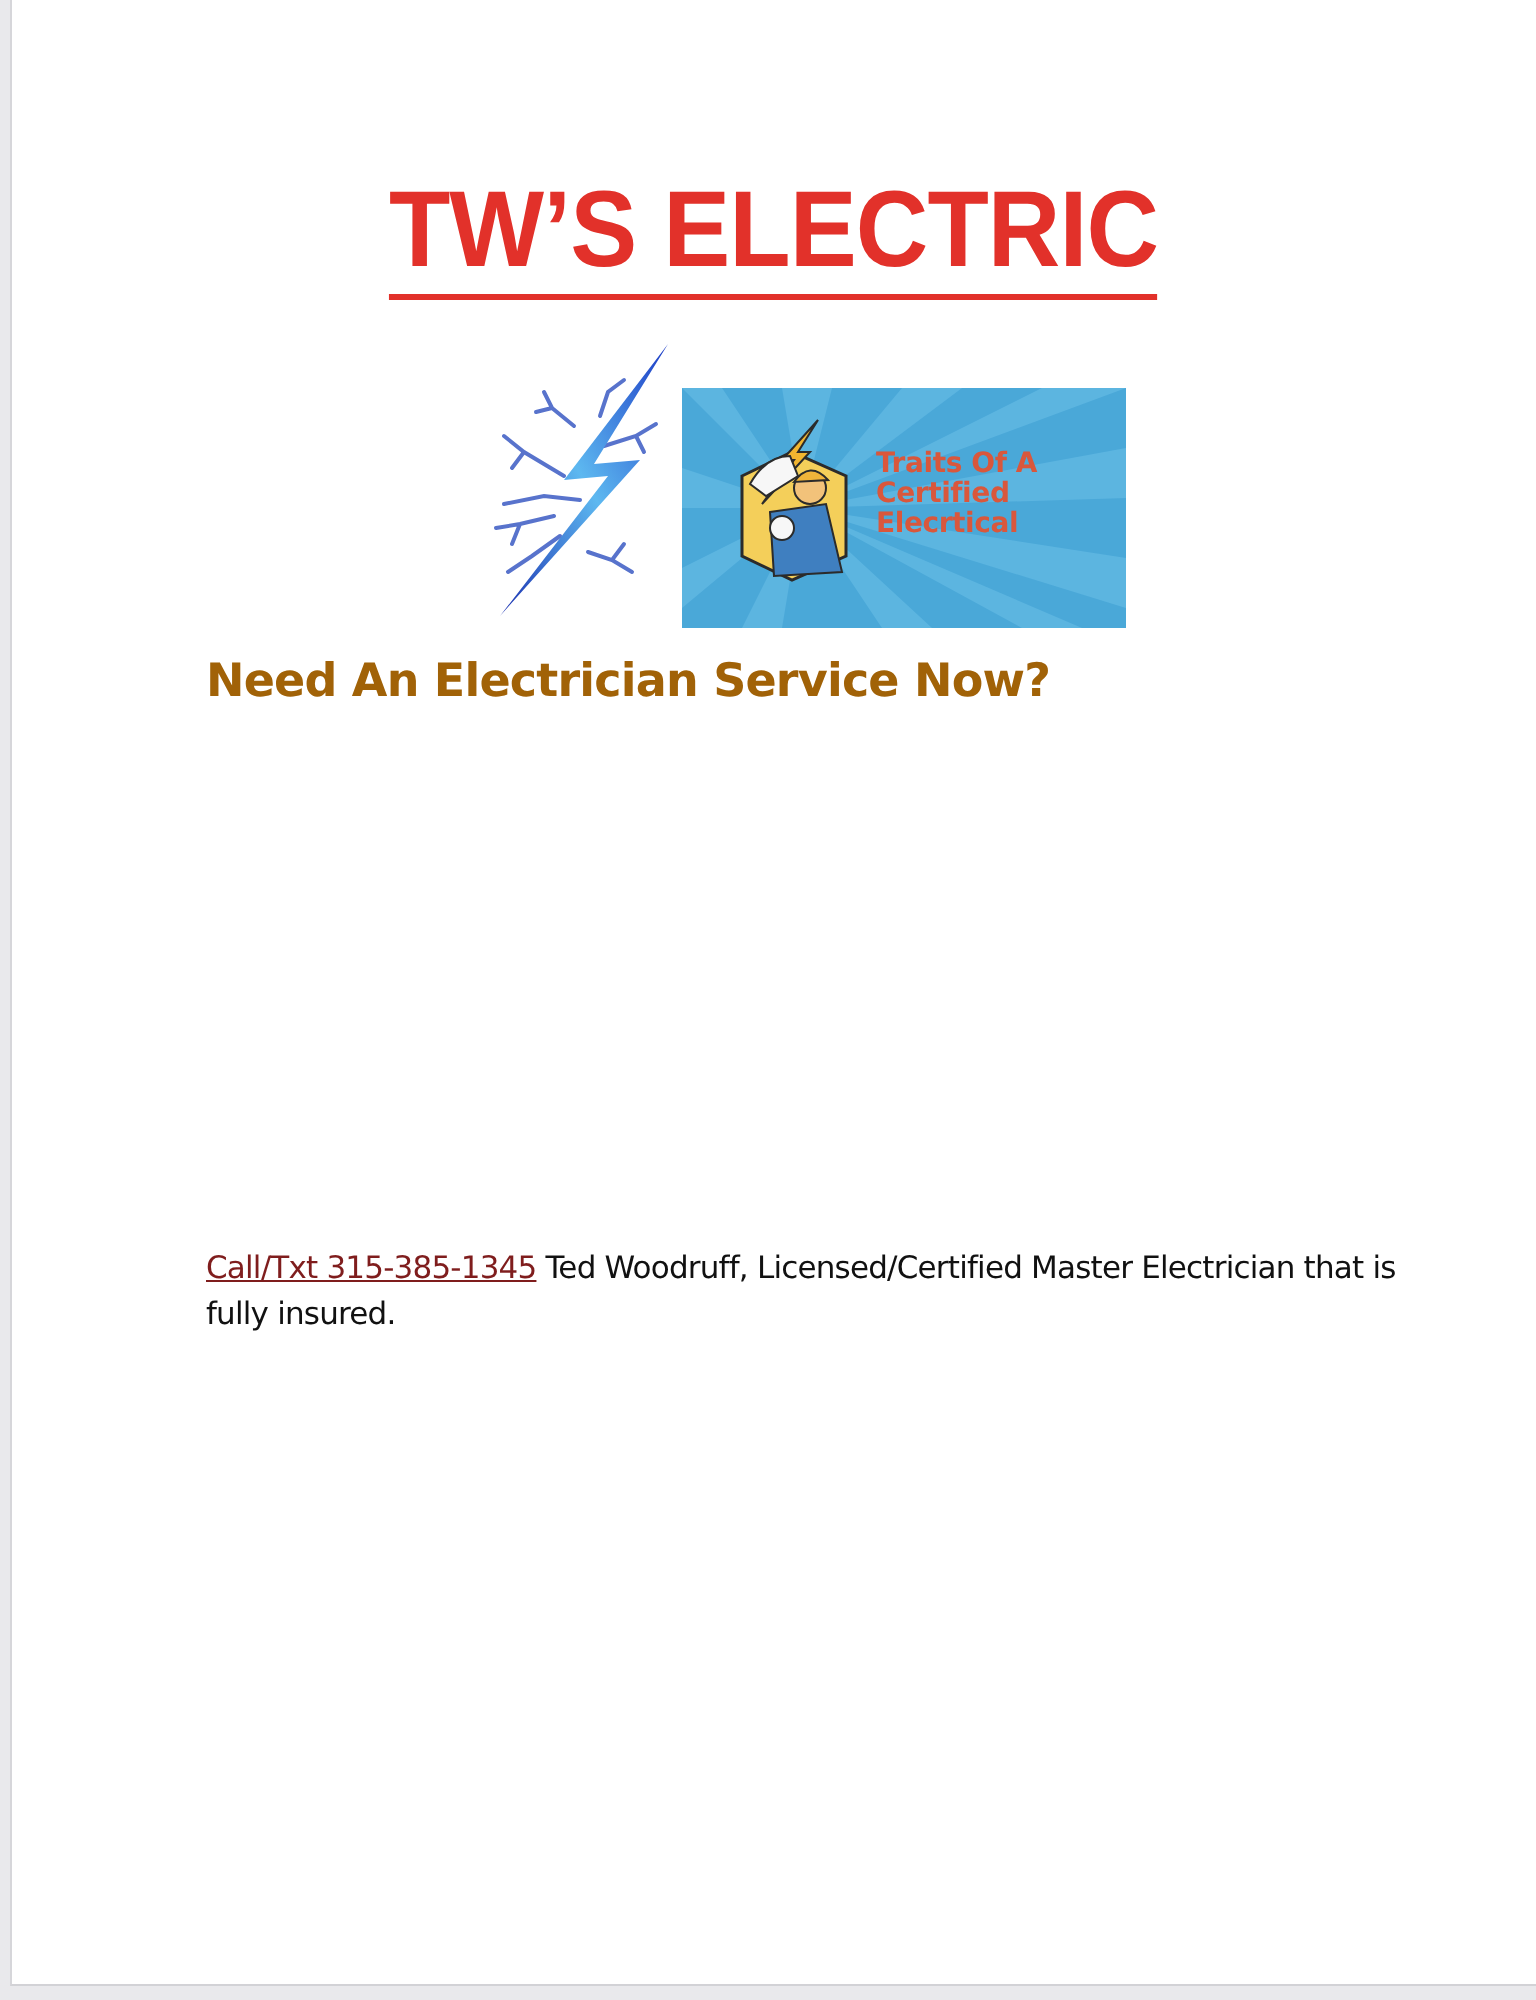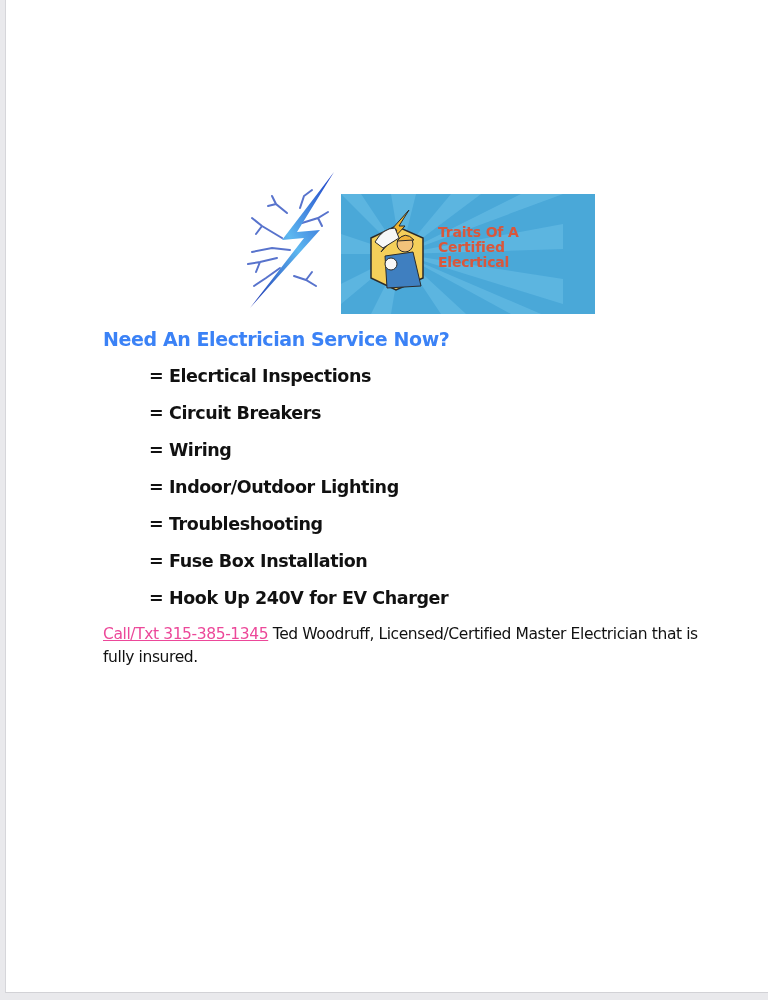--- a/index.html
+++ b/index.html
@@ -32,60 +32,62 @@
       border-bottom: 3px solid #e2312a;
       transform: scaleX(0.93);
     }
     .bolt {
       position: absolute; left: 236px; top: 168px; width: 98px; height: 145px;
     }
     .banner {
       position: absolute; left: 335px; top: 194px; width: 222px; height: 120px;
       background: #4aa8d8;
       overflow: hidden;
-      padding-left: 32px;
     }
     .banner svg.rays { position: absolute; left: 0; top: 0; }
     .banner-text {
       position: absolute; left: 97px; top: 31px;
       font-weight: bold; font-size: 14px; line-height: 15px;
       color: #d9573c;
       font-family: "DejaVu Sans", sans-serif;
       letter-spacing: -0.2px;
     }
     .worker { position: absolute; left: 20px; top: 14px; }
     .heading {
       position: absolute; left: 97px; top: 328px;
-      font-weight: bold; font-size: 19px; color: #3b82f6;
+      font-weight: bold; font-size: 23px; color: #a16207;
       font-family: "DejaVu Sans", sans-serif;
       letter-spacing: -0.4px;
     }
     .services {
       position: absolute; left: 143px; top: 365px;
       margin: 0; padding: 0; list-style: none;
     }
     .services li {
       font-weight: bold; font-size: 17.5px; color: #111;
       font-family: "DejaVu Sans", sans-serif;
       letter-spacing: -0.4px;
       height: 37px; line-height: 22px;
     }
     .contact {
       position: absolute; left: 97px; top: 623px; width: 600px;
       font-size: 15.5px; line-height: 23px; color: #111;
       font-family: "DejaVu Sans", sans-serif;
       letter-spacing: -0.4px;
     }
-    .contact .phone { text-decoration: underline; color: #ec4899; }
+    .contact .phone { text-decoration: underline; color: #7f1d1d; }
   </style>
 </head>
 <body>
 
 <div class="page">
 
+  <div class="title">
+    <span>TW’S ELECTRIC</span>
+  </div>
 
   <svg class="bolt" viewBox="0 0 98 145" width="98" height="145">
     <defs>
       <linearGradient id="bg1" x1="0" y1="1" x2="1" y2="0">
         <stop offset="0" stop-color="#1a2fb0"></stop>
         <stop offset="0.5" stop-color="#5db8f0"></stop>
         <stop offset="1" stop-color="#1d3cc6"></stop>
       </linearGradient>
     </defs>
     <g stroke="#3b5bc4" stroke-width="2" fill="none" stroke-linecap="round" opacity="0.85">
@@ -128,25 +130,16 @@
     </svg>
     <div class="banner-text">
       <div>Traits Of A</div>
       <div>Certified</div>
       <div>Elecrtical</div>
     </div>
   </div>
 
   <div class="heading">Need An Electrician Service Now?</div>
 
-  <ul class="services">
-    <li>= Elecrtical Inspections</li>
-    <li>= Circuit Breakers</li>
-    <li>= Wiring</li>
-    <li>= Indoor/Outdoor Lighting</li>
-    <li>= Troubleshooting</li>
-    <li>= Fuse Box Installation</li>
-    <li>= Hook Up 240V for EV Charger</li>
-  </ul>
 
   <div class="contact"><a class="phone">Call/Txt 315-385-1345</a><span> Ted Woodruff, Licensed/Certified Master Electrician that is fully insured.</span></div>
 
 </div>
 
 </body></html>

